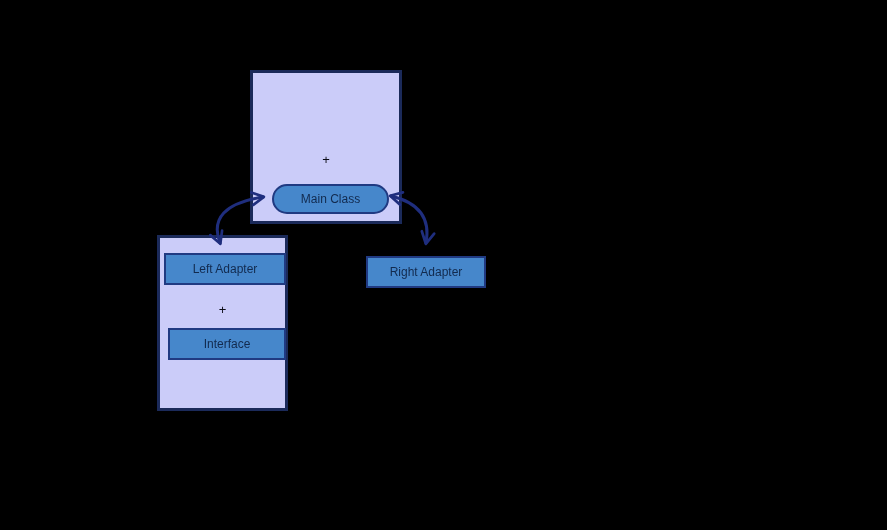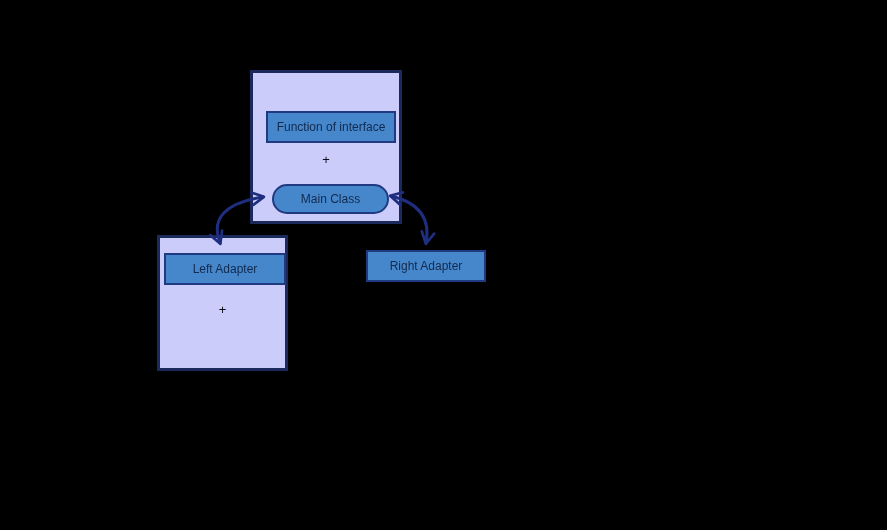--- a/index.html
+++ b/index.html
@@ -15,41 +15,41 @@
     overflow: hidden;
     font-family: "Liberation Sans", sans-serif;
   }
   .group {
     position: absolute;
     background: var(--container-fill, #CBCCF9);
     border: 3px solid var(--container-border, #1B2A5A);
     box-sizing: border-box;
   }
   #main-group  { left: 250px; top: 70px;  width: 152px; height: 154px; }
-  #left-group  { left: 157px; top: 235px; width: 131px; height: 136px; }
+  #left-group  { left: 157px; top: 235px; width: 131px; height: 176px; }
   .node {
     position: absolute;
     background: var(--node-fill, #4687CB);
     border: 2px solid var(--node-border, #203A82);
     box-sizing: border-box;
     display: flex;
     align-items: center;
     justify-content: center;
     font-size: 12px;
     color: var(--node-text, #122A4E);
     white-space: nowrap;
   }
   
   #function-node   { left: 13px; top: 38px;  width: 130px; height: 32px; }
   #mainclass-node  { left: 19px; top: 111px; width: 117px; height: 30px; border-radius: 15px; }
   
   #leftadapter-node { left: 4px; top: 15px;  width: 122px; height: 32px; }
   #interface-node   { left: 8px; top: 90px;  width: 118px; height: 32px; }
   
-  #rightadapter-node { left: 366px; top: 250px; width: 120px; height: 32px; text-align: center; }
+  #rightadapter-node { left: 366px; top: 256px; width: 120px; height: 32px; text-align: center; }
   .plus {
     position: absolute;
     left: 0;
     width: 100%;
     text-align: center;
     font-size: 13px;
     color: var(--plus-text, #0A0A14);
     line-height: 14px;
   }
   #main-plus { top: 80px; }
@@ -76,28 +76,28 @@
     stroke-linecap: round;
     stroke-linejoin: round;
   }
 </style>
 </head>
 <body>
 
 <div id="canvas">
 
   <div class="group" id="main-group">
-    <div class="node" id="function-node">Function of interface</div>
     <div class="plus" id="main-plus">+</div>
     <div class="node" id="mainclass-node">Main Class</div>
   </div>
 
   <div class="group" id="left-group">
     <div class="node" id="leftadapter-node">Left Adapter</div>
     <div class="plus" id="left-plus">+</div>
+    <div class="node" id="interface-node">Interface</div>
   </div>
 
   <div class="node" id="rightadapter-node">Right Adapter</div>
 
   <svg id="arrow-layer" viewBox="0 0 887 530" xmlns="http://www.w3.org/2000/svg">
     <defs>
       <marker id="openArrow" viewBox="0 0 10 10" refX="7.5" refY="5" markerWidth="6" markerHeight="6" orient="auto-start-reverse" markerUnits="strokeWidth">
         <path class="arrowhead-glyph" d="M1.5 1.5 L8 5 L1.5 8.5"></path>
       </marker>
     </defs>

